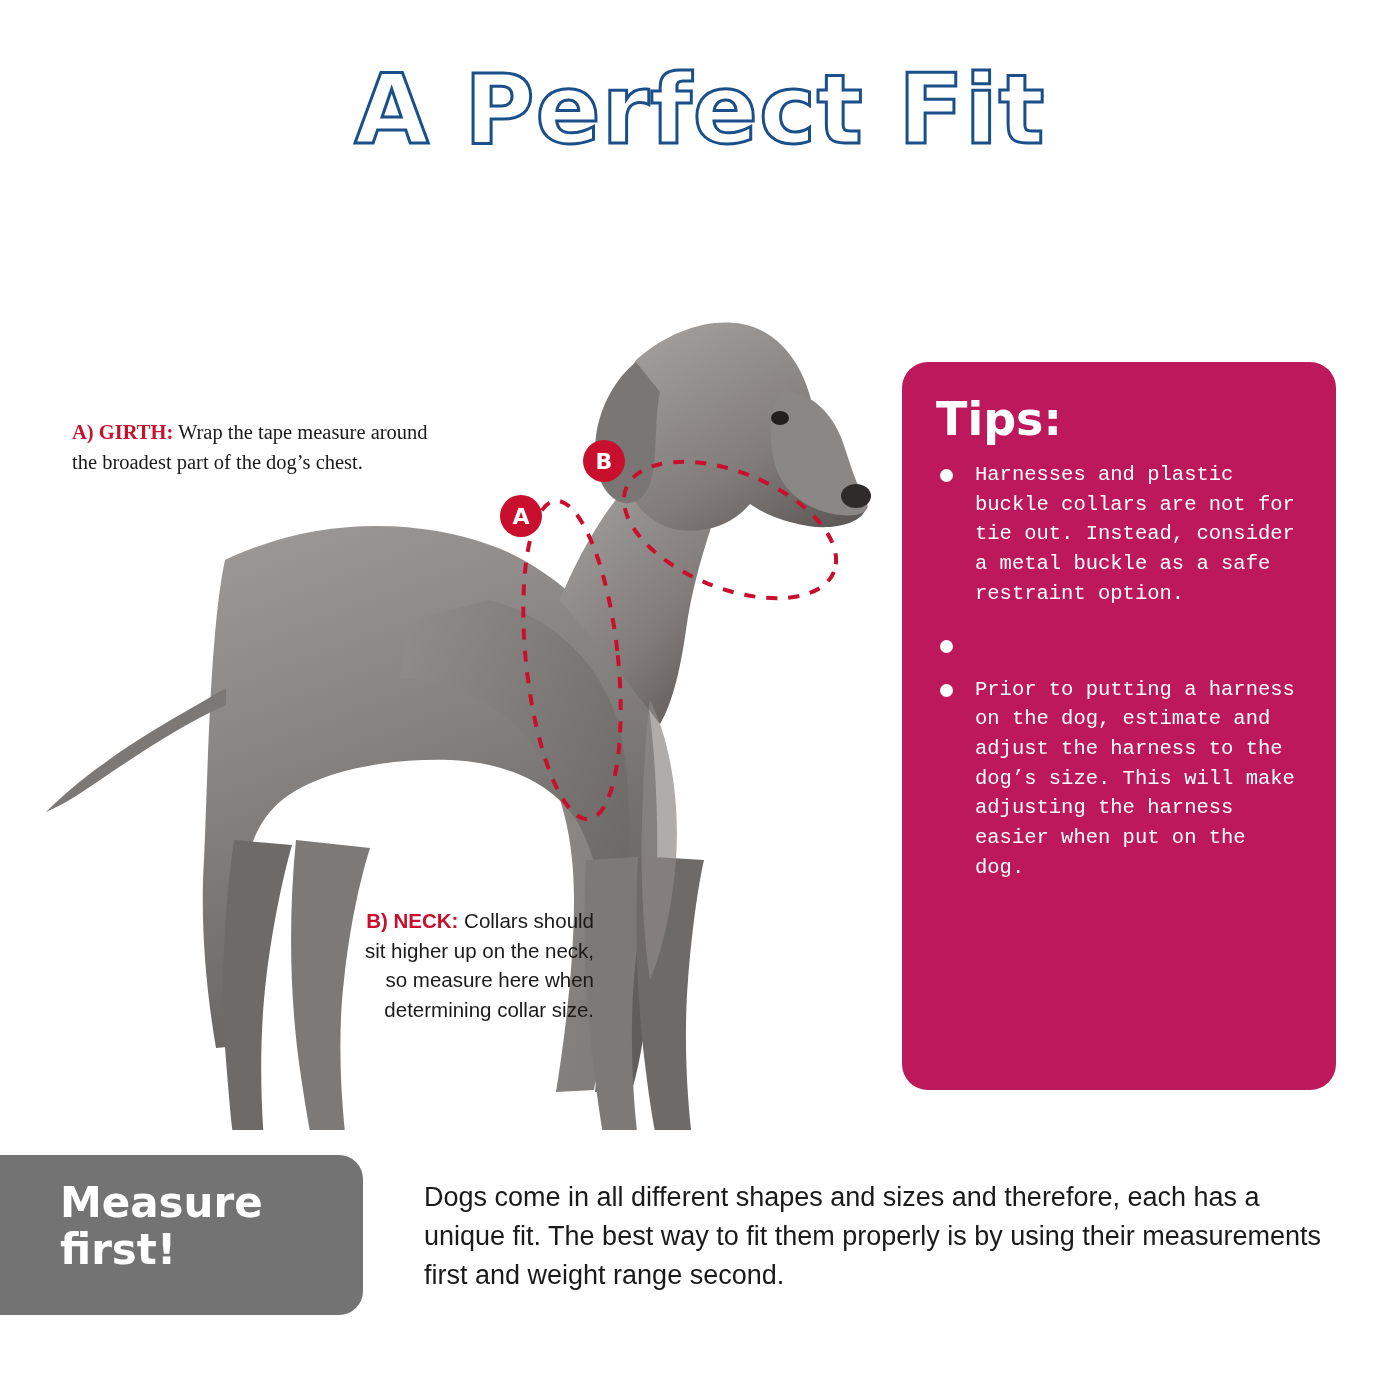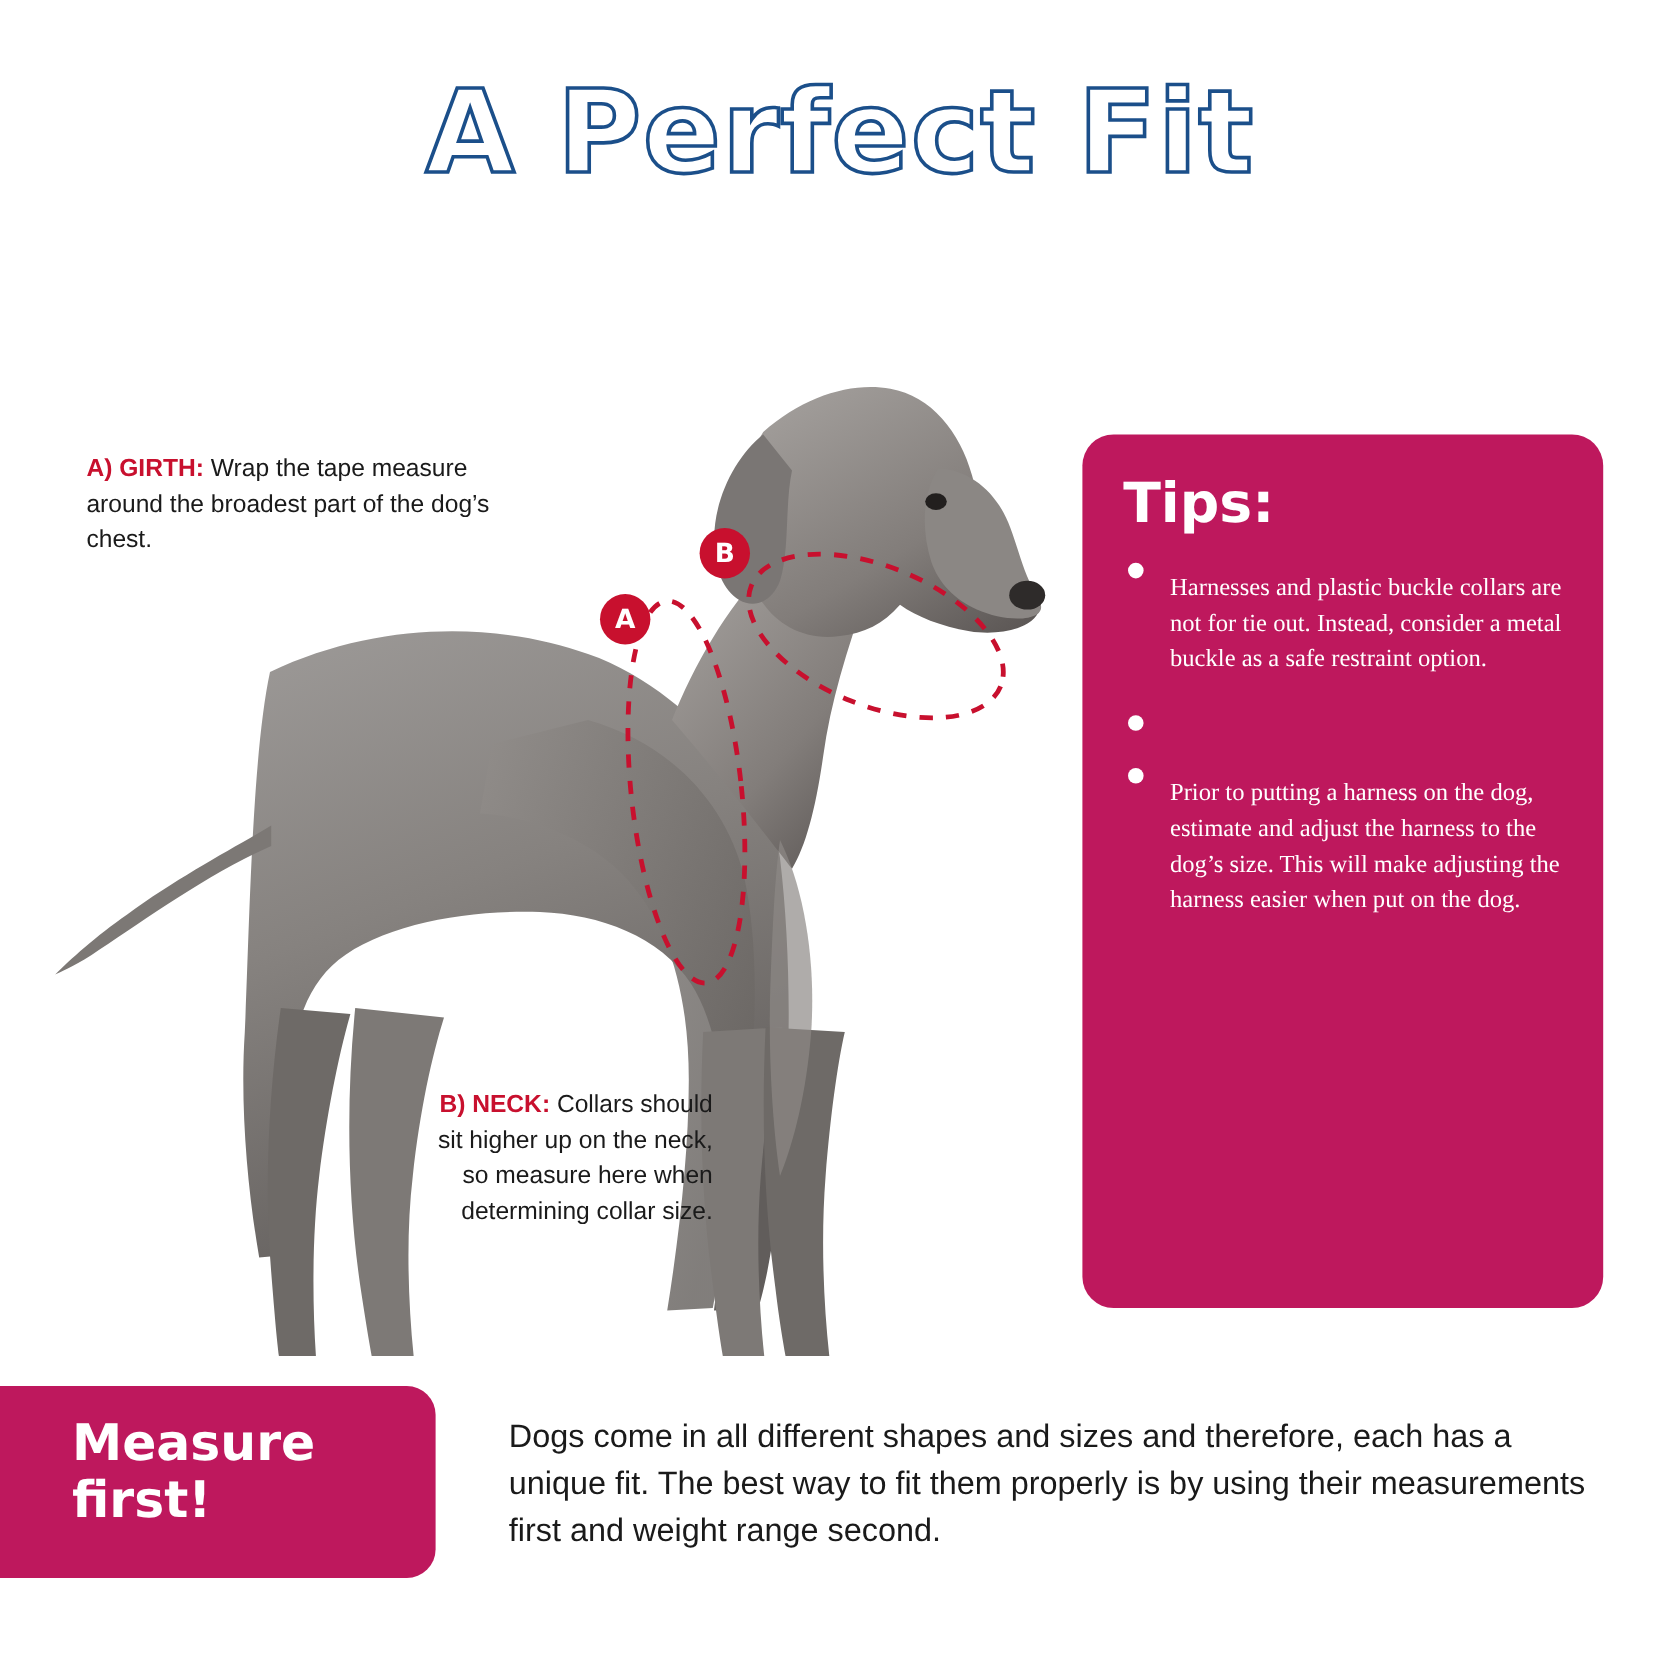--- a/index.html
+++ b/index.html
@@ -49,23 +49,24 @@
     color: #1a1a1a;
     font-size: 20.5px;
     line-height: 1.45;
     font-family: "Liberation Sans", sans-serif;
   }
   .callout .lbl {
     color: #c8102e;
     font-weight: bold;
   }
   #girth-callout {
-    top: 376px;
+    top: 418px;
     left: 72px;
     width: 370px;
+    font-family: Liberation Serif, serif;
   }
   #neck-callout {
     top: 906px;
     left: 364px;
     width: 230px;
     text-align: right;
   }
 
   
   .dog-area {
@@ -124,32 +125,31 @@
     width: 13px;
     height: 13px;
     border-radius: 50%;
     background: #ffffff;
     margin: 9px 22px 0 4px;
   }
   .tip-text {
     color: #ffffff;
     font-size: 20.5px;
     line-height: 1.45;
-    font-family: Liberation Serif, serif;
-    margin-top: 16px;
+    font-family: Liberation Mono, monospace;
   }
 
   
   .measure-badge {
     position: absolute;
     top: 1155px;
     left: 0;
     width: 363px;
     height: 160px;
-    background: #be185d;
+    background: #737373;
     border-top-right-radius: 24px;
     border-bottom-right-radius: 24px;
     box-sizing: border-box;
     padding: 24px 0 0 60px;
   }
   .measure-badge-text {
     color: #ffffff;
     font-size: 42px;
     font-weight: bold;
     line-height: 1.12;

